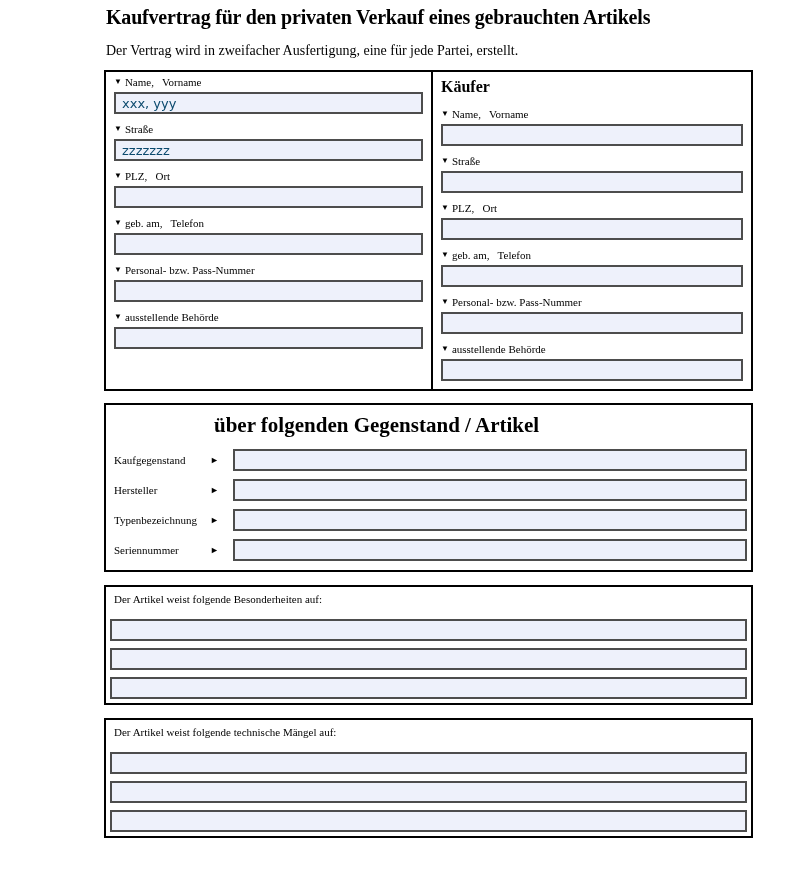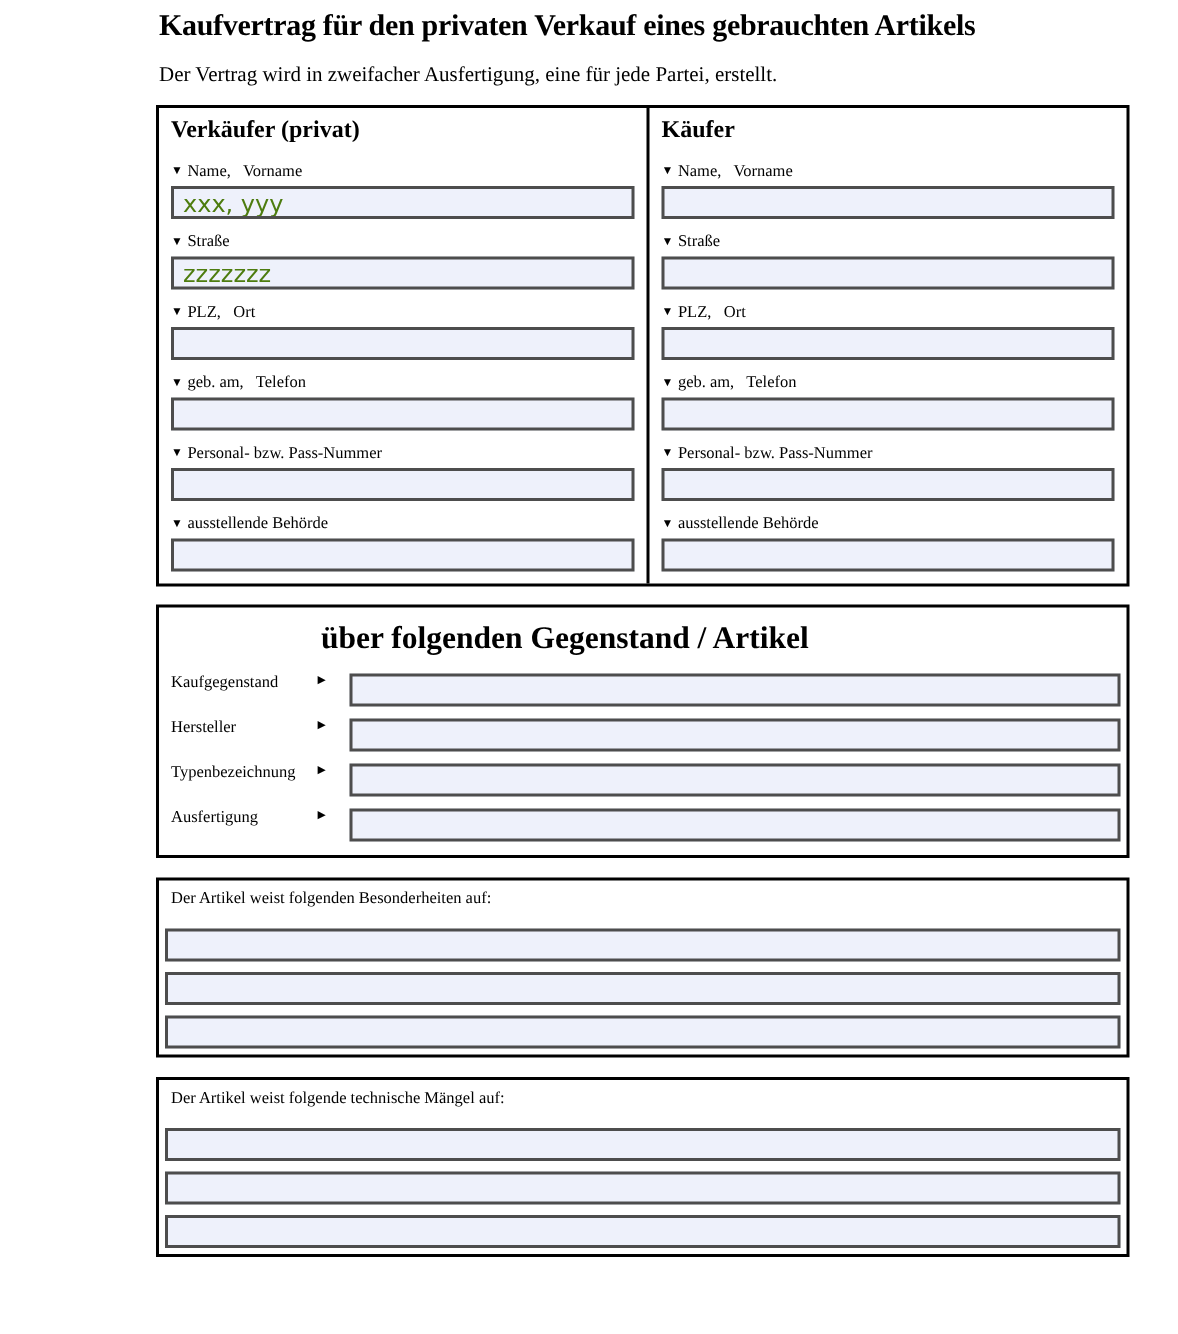--- a/index.html
+++ b/index.html
@@ -41,28 +41,28 @@
     font-size: 11px; margin-bottom: 4px;
     display: flex; align-items: center; gap: 3px;
   }
   .field-label .label-text { white-space: pre; }
   .marker { font-size: 8px; line-height: 1; }
   .text-input {
     display: block; width: 100%; height: 22px;
     background: var(--field-bg, #eef1fb);
     border: 2px solid var(--field-border, #4d4d4d);
     font-family: "DejaVu Sans", sans-serif;
-    font-size: 16px; color: #4d7c0f;
+    font-size: 13px; color: #0c4a6e;
     padding: 1px 6px; outline: none;
   }
 
   
   .article-box { margin-top: 12px; padding: 6px 4px 9px 8px; }
   .article-heading { font-size: 21px; font-weight: bold; margin: 2px 0 11px 100px; }
-  .article-row { display: flex; align-items: flex-start; margin-bottom: 8px; }
+  .article-row { display: flex; align-items: center; margin-bottom: 8px; }
   .article-row:last-child { margin-bottom: 0; }
   .article-label { width: 96px; font-size: 11px; flex: none; }
   .arrow { width: 23px; font-size: 9px; flex: none; line-height: 1; }
   .article-row .text-input { flex: 1; }
 
   
   .freetext-box { margin-top: 13px; padding: 4px; }
   .freetext-heading { font-size: 11px; margin: 2px 0 14px 4px; }
   .freetext-line { display: block; margin-bottom: 7px; }
   .freetext-line:last-child { margin-bottom: 0; }
@@ -71,21 +71,20 @@
 <body>
 
 <div class="page">
 
   <h1 class="title">Kaufvertrag für den privaten Verkauf eines gebrauchten Artikels</h1>
   <p class="copy-note">Der Vertrag wird in zweifacher Ausfertigung, eine für jede Partei, erstellt.</p>
 
   <div class="box parties">
 
     <div class="party-col seller">
-      <div class="party-heading">Verkäufer (privat)</div>
 
       <div class="field">
         <div class="field-label">
           <span class="marker">▼</span>
           <span class="label-text">Name,   Vorname</span>
         </div>
         <input class="text-input" type="text" value="xxx, yyy" style="">
       </div>
 
       <div class="field">
@@ -197,28 +196,28 @@
       <input class="text-input" type="text" value="" style="">
     </div>
 
     <div class="article-row">
       <span class="article-label">Typenbezeichnung</span>
       <span class="arrow">►</span>
       <input class="text-input" type="text" value="" style="">
     </div>
 
     <div class="article-row">
-      <span class="article-label">Ausfertigung</span>
+      <span class="article-label">Seriennummer</span>
       <span class="arrow">►</span>
       <input class="text-input" type="text" value="" style="">
     </div>
   </div>
 
   <div class="box freetext-box">
-    <div class="freetext-heading">Der Artikel weist folgenden Besonderheiten auf:</div>
+    <div class="freetext-heading">Der Artikel weist folgende Besonderheiten auf:</div>
     <input class="text-input freetext-line" type="text" value="" style="">
     <input class="text-input freetext-line" type="text" value="" style="">
     <input class="text-input freetext-line" type="text" value="" style="">
   </div>
 
   <div class="box freetext-box">
     <div class="freetext-heading">Der Artikel weist folgende technische Mängel auf:</div>
     <input class="text-input freetext-line" type="text" value="" style="">
     <input class="text-input freetext-line" type="text" value="" style="">
     <input class="text-input freetext-line" type="text" value="" style="">

